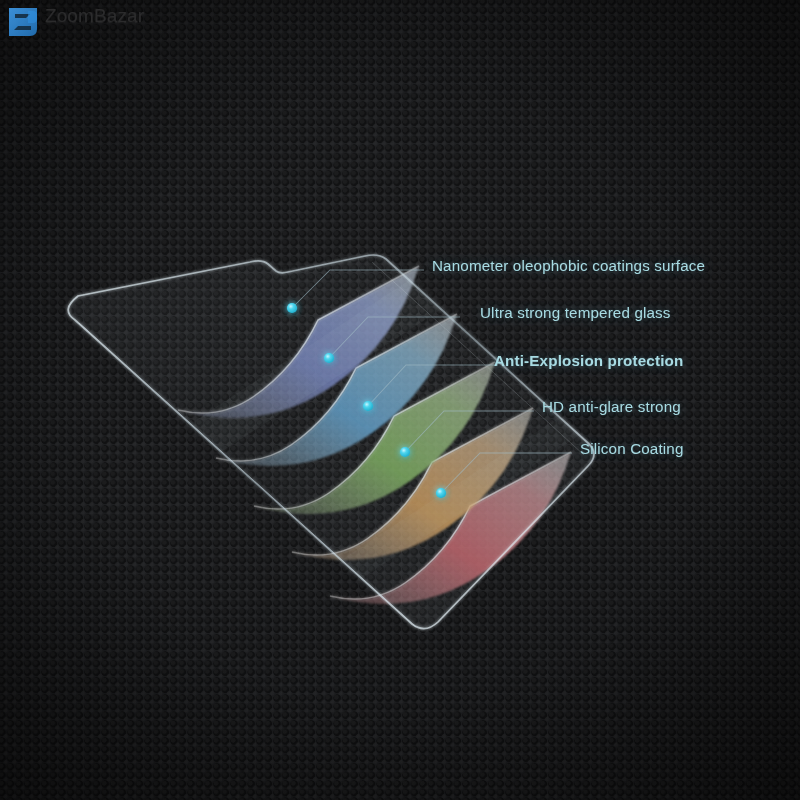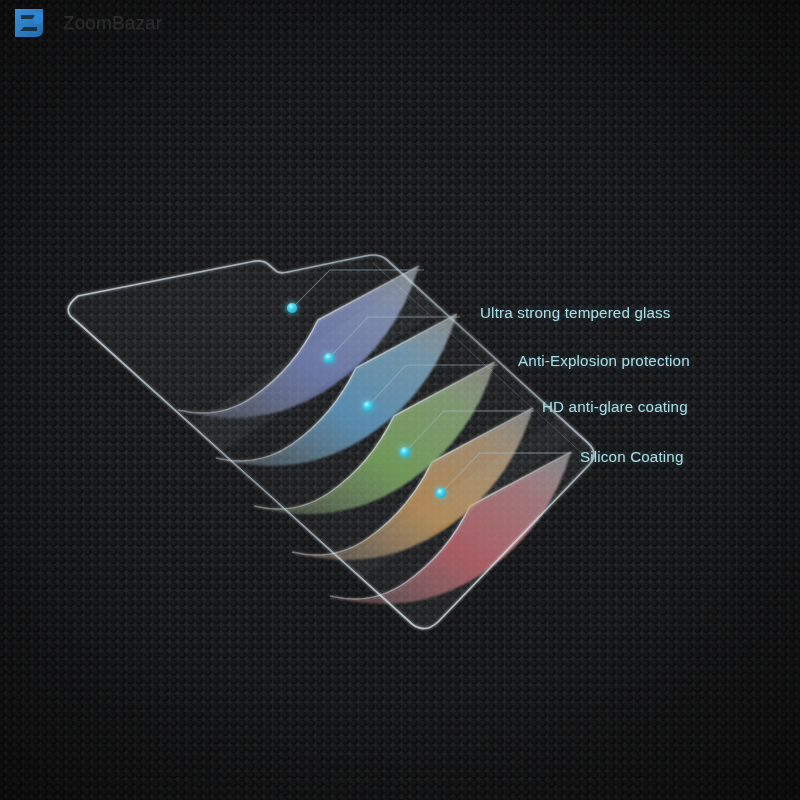--- a/index.html
+++ b/index.html
@@ -36,22 +36,22 @@
     background-position:4.3px 4.3px;
     opacity:.8;
   }
   .bg-vignette{
     position:absolute;inset:0;
     background:radial-gradient(ellipse 760px 760px at 50% 50%, rgba(0,0,0,0) 40%, rgba(0,0,0,.45) 82%, rgba(0,0,0,.66) 100%);
   }
 
   
   #logo{
-    position:absolute;left:12px;top:5px;height:36px;
-    display:flex;align-items:center;gap:17px;
+    position:absolute;left:6px;top:5px;height:36px;
+    display:flex;align-items:flex-start;gap:5px;
   }
   #logo .mark{width:34px;height:34px;display:block;}
   #logo .wordmark{
     font-size:19px;letter-spacing:.1px;color:#2b2b2c;
     text-shadow:0 1px 0 rgba(255,255,255,.05);
     font-family:"Liberation Sans","DejaVu Sans",sans-serif;
   }
 
   
   #heading{
@@ -242,18 +242,19 @@
       </g>
     <g id="callout-dots">
         <circle cx="292" cy="308" r="5.1" fill="url(#dotGrad)" filter="url(#dotGlow)"></circle>
         <circle cx="329" cy="358" r="5.1" fill="url(#dotGrad)" filter="url(#dotGlow)"></circle>
         <circle cx="368" cy="406" r="5.1" fill="url(#dotGrad)" filter="url(#dotGlow)"></circle>
         <circle cx="405" cy="452" r="5.1" fill="url(#dotGrad)" filter="url(#dotGlow)"></circle>
         <circle cx="441" cy="493" r="5.1" fill="url(#dotGrad)" filter="url(#dotGlow)"></circle>
       </g>
   </svg>
 
+  <div class="label" style="left:432px;top:257px;">Nanometer oleophobic coatings surface</div>
   <div class="label" style="left:468px;top:304px;margin-left:12px;">Ultra strong tempered glass</div>
-  <div class="label" style="left:518px;top:352px;">Anti-Explosion protection</div>
-  <div class="label" style="left:542px;top:398px;">HD anti-glare coating</div>
-  <div class="label" style="left:580px;top:440px;margin-top:8px;">Silicon Coating</div>
+  <div class="label" style="left:494px;top:352px;font-weight:bold;">Anti-Explosion protection</div>
+  <div class="label" style="left:542px;top:398px;">HD anti-glare strong</div>
+  <div class="label" style="left:580px;top:440px;">Silicon Coating</div>
 
 </div>
 
 </body></html>

